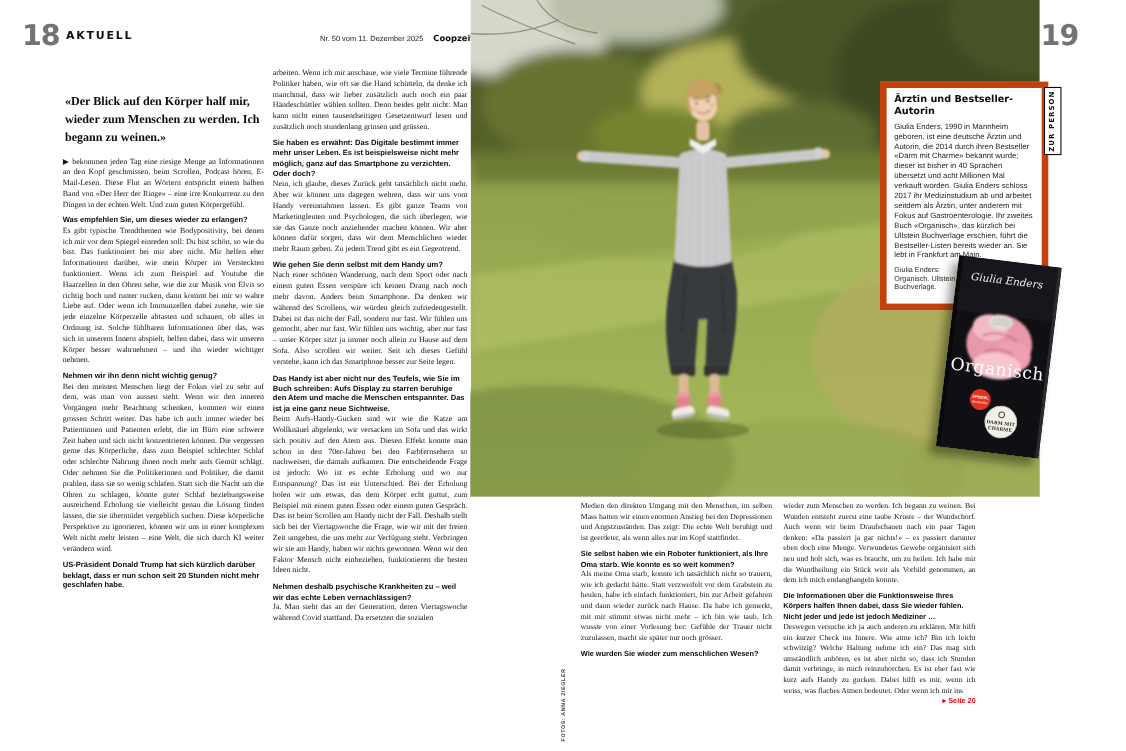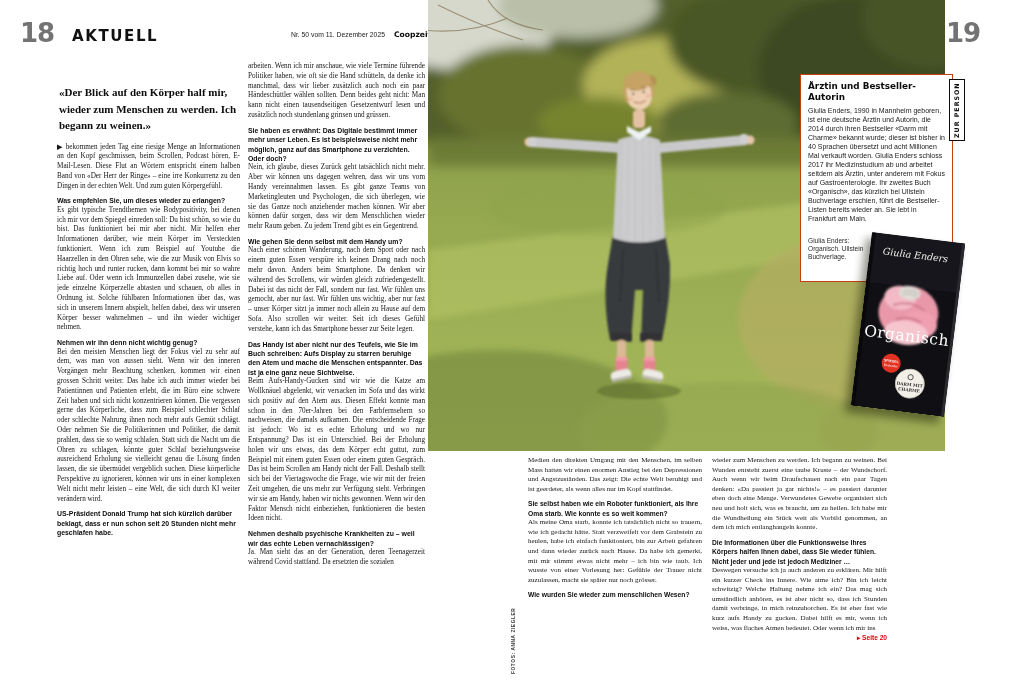--- a/index.html
+++ b/index.html
@@ -3,22 +3,22 @@
 <meta charset="utf-8">
 <style>
   html,body{margin:0;padding:0;background:#ffffff;}
   #spread{position:relative;width:1024px;height:683px;background:#ffffff;overflow:hidden;
           font-family:"Liberation Sans",sans-serif;color:#111;}
   
   .pagenum{position:absolute;font-family:"DejaVu Sans",sans-serif;font-weight:800;
            font-size:26px;letter-spacing:-1px;color:#737373;}
   #pg18{left:20px;top:18px;}
   #pg19{left:946px;top:18px;}
-  #section-label{position:absolute;left:72px;top:27px;font-family:"DejaVu Sans",sans-serif;
-           font-weight:700;font-size:15px;letter-spacing:1.6px;}
+  #section-label{position:absolute;left:60px;top:27px;font-family:"DejaVu Sans",sans-serif;
+           font-weight:700;font-size:10px;letter-spacing:1.6px;}
   #issue-line{position:absolute;left:291px;top:30px;font-size:6.8px;color:#222;}
   #issue-line .masthead{font-family:"DejaVu Sans",sans-serif;font-weight:700;font-size:7.6px;
            margin-left:9px;color:#0c0c0c;}
   
   .col{position:absolute;overflow:hidden;font-family:"Liberation Serif",serif;
        font-size:7.2px;line-height:9.8px;text-align:justify;color:#151515;}
   .col-sm{font-size:7px;line-height:9.6px;}
   .para{margin:0;}
   .para.q{font-family:"Liberation Sans",sans-serif;font-weight:700;font-size:6.9px;
           line-height:9.4px;margin-top:5px;text-align:left;color:#0c0c0c;}
@@ -32,21 +32,21 @@
   .pullquote{font-family:"Liberation Serif",serif;font-weight:600;font-size:11px;
              line-height:16.5px;text-align:left;margin:0 2px 9px 2px;color:#0d0d0d;}
   
   #photo{position:absolute;left:428px;top:0;width:517px;height:451px;}
   #photo svg{display:block;width:100%;height:100%;}
   #photo-credit{position:absolute;left:511px;top:596px;height:78px;width:10px;
         writing-mode:vertical-rl;transform:rotate(180deg);font-size:4.8px;
         letter-spacing:.6px;color:#3a3a3a;font-weight:700;}
   
   #infobox{position:absolute;left:800px;top:74px;width:153px;height:208px;background:#fff;
-        border:1px solid #c2410c;box-sizing:border-box;padding:6px 7px;z-index:3;}
+        border:6px solid #c2410c;box-sizing:border-box;padding:6px 7px;z-index:3;}
   .infobox-title{font-family:"DejaVu Sans",sans-serif;font-weight:700;font-size:8.8px;
         line-height:11px;margin:0 0 3px 0;color:#0c0c0c;}
   .infobox-body{font-size:7px;line-height:9px;text-align:left;color:#1a1a1a;}
   .infobox-caption{position:absolute;left:7px;top:162px;width:74px;font-size:6.6px;
         line-height:8px;color:#2a2a2a;}
   #zurperson{position:absolute;left:949px;top:79px;width:16px;height:62px;background:#fff;
         border:1px solid #0c0c0c;box-sizing:border-box;z-index:4;writing-mode:vertical-rl;
         transform:rotate(180deg);text-align:center;font-family:"DejaVu Sans",sans-serif;
         font-weight:700;font-size:6.3px;letter-spacing:1px;line-height:14px;color:#0c0c0c;}
   
@@ -79,21 +79,21 @@
   </div>
   <div id="col2" class="col">
       <p class="para a">arbeiten. Wenn ich mir anschaue, wie viele Termine führende Politiker haben, wie oft sie die Hand schütteln, da denke ich manchmal, dass wir lieber zusätzlich auch noch ein paar Händeschüttler wählen sollten. Denn beides geht nicht: Man kann nicht einen tausendseitigen Gesetzentwurf lesen und zusätzlich noch stundenlang grinsen und grüssen.</p>
       <p class="para q">Sie haben es erwähnt: Das Digitale bestimmt immer mehr unser Leben. Es ist beispielsweise nicht mehr möglich, ganz auf das Smartphone zu verzichten. Oder doch?</p>
       <p class="para a">Nein, ich glaube, dieses Zurück geht tatsächlich nicht mehr. Aber wir können uns dagegen wehren, dass wir uns vom Handy vereinnahmen lassen. Es gibt ganze Teams von Marketingleuten und Psychologen, die sich überlegen, wie sie das Ganze noch anziehender machen können. Wir aber können dafür sorgen, dass wir dem Menschlichen wieder mehr Raum geben. Zu jedem Trend gibt es ein Gegentrend.</p>
       <p class="para q">Wie gehen Sie denn selbst mit dem Handy um?</p>
       <p class="para a">Nach einer schönen Wanderung, nach dem Sport oder nach einem guten Essen verspüre ich keinen Drang nach noch mehr davon. Anders beim Smartphone. Da denken wir während des Scrollens, wir würden gleich zufriedengestellt. Dabei ist das nicht der Fall, sondern nur fast. Wir fühlen uns gemocht, aber nur fast. Wir fühlen uns wichtig, aber nur fast – unser Körper sitzt ja immer noch allein zu Hause auf dem Sofa. Also scrollen wir weiter. Seit ich dieses Gefühl verstehe, kann ich das Smartphone besser zur Seite legen.</p>
       <p class="para q">Das Handy ist aber nicht nur des Teufels, wie Sie im Buch schreiben: Aufs Display zu starren beruhige den Atem und mache die Menschen entspannter. Das ist ja eine ganz neue Sichtweise.</p>
       <p class="para a">Beim Aufs-Handy-Gucken sind wir wie die Katze am Wollknäuel abgelenkt, wir versacken im Sofa und das wirkt sich positiv auf den Atem aus. Diesen Effekt konnte man schon in den 70er-Jahren bei den Farbfernsehern so nachweisen, die damals aufkamen. Die entscheidende Frage ist jedoch: Wo ist es echte Erholung und wo nur Entspannung? Das ist ein Unterschied. Bei der Erholung holen wir uns etwas, das dem Körper echt guttut, zum Beispiel mit einem guten Essen oder einem guten Gespräch. Das ist beim Scrollen am Handy nicht der Fall. Deshalb stellt sich bei der Viertagswoche die Frage, wie wir mit der freien Zeit umgehen, die uns mehr zur Verfügung steht. Verbringen wir sie am Handy, haben wir nichts gewonnen. Wenn wir den Faktor Mensch nicht einbeziehen, funktionieren die besten Ideen nicht.</p>
       <p class="para q">Nehmen deshalb psychische Krankheiten zu – weil wir das echte Leben vernachlässigen?</p>
-      <p class="para a">Ja. Man sieht das an der Generation, deren Teenagerzeit während Covid stattfand. Da ersetzten die sozialen</p>
+      <p class="para a">Ja. Man sieht das an der Generation, deren Viertagswoche während Covid stattfand. Da ersetzten die sozialen</p>
     </div>
 
   <div id="photo">
     <svg viewBox="0 0 517 451" preserveAspectRatio="none">
       <defs>
         <linearGradient id="gr" x1="0" y1="0" x2="0" y2="1">
           <stop offset="0" stop-color="#7e8f44"></stop>
           <stop offset="0.5" stop-color="#96a950"></stop>
           <stop offset="1" stop-color="#a8ba5c"></stop>
         </linearGradient>

